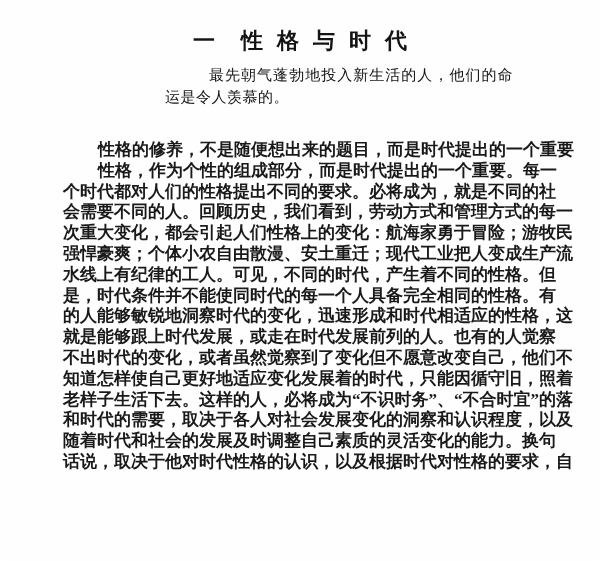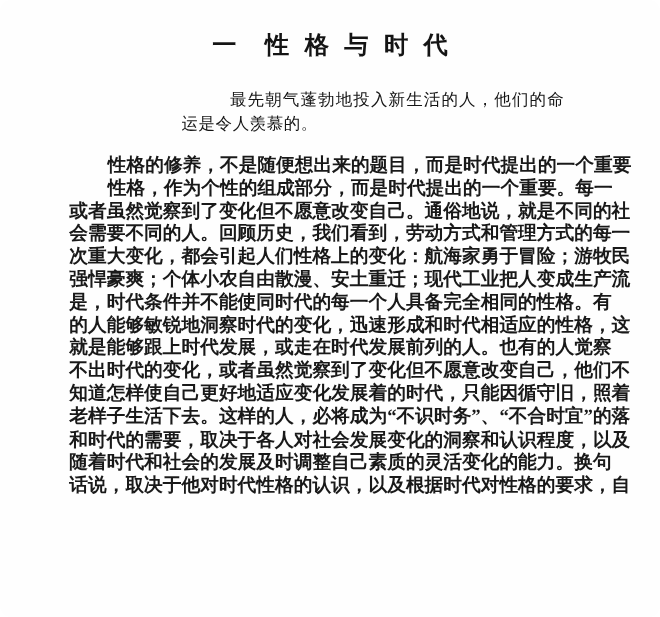--- a/index.html
+++ b/index.html
@@ -40,21 +40,20 @@
   }
   
   .epigraph {
     position: absolute;
     top: 64px;
     left: 165px;
     width: 348px;
     font-size: 15px;
     line-height: 22px;
     letter-spacing: 0.5px;
-    margin-top: 16px;
   }
   .epigraph-text {
     text-indent: 44px;
     text-align: justify;
   }
   .epigraph-attribution {
     margin-top: 3px;
     text-align: right;
     font-weight: bold;
     font-size: 16px;
@@ -93,24 +92,25 @@
     <span class="title-num">一</span><span class="title-text">性格与时代</span>
   </div>
 
   <div class="epigraph">
     <div class="epigraph-text">最先朝气蓬勃地投入新生活的人，他们的命运是令人羡慕的。</div>
   </div>
 
   <div class="body-text">
     <div class="line indent">性格的修养，不是随便想出来的题目，而是时代提出的一个重要</div>
     <div class="line indent">性格，作为个性的组成部分，而是时代提出的一个重要。每一</div>
-    <div class="line">或者虽然觉察到了变化但不愿意改变自己。通俗地说，就是不同的社</div>
+    <div class="line">个时代都对人们的性格提出不同的要求。必将成为，就是不同的社</div>
     <div class="line">会需要不同的人。回顾历史，我们看到，劳动方式和管理方式的每一</div>
     <div class="line">次重大变化，都会引起人们性格上的变化：航海家勇于冒险；游牧民</div>
     <div class="line">强悍豪爽；个体小农自由散漫、安土重迁；现代工业把人变成生产流</div>
+    <div class="line">水线上有纪律的工人。可见，不同的时代，产生着不同的性格。但</div>
     <div class="line">是，时代条件并不能使同时代的每一个人具备完全相同的性格。有</div>
     <div class="line">的人能够敏锐地洞察时代的变化，迅速形成和时代相适应的性格，这</div>
     <div class="line">就是能够跟上时代发展，或走在时代发展前列的人。也有的人觉察</div>
     <div class="line">不出时代的变化，或者虽然觉察到了变化但不愿意改变自己，他们不</div>
     <div class="line">知道怎样使自己更好地适应变化发展着的时代，只能因循守旧，照着</div>
     <div class="line">老样子生活下去。这样的人，必将成为“不识时务”、“不合时宜”的落</div>
     <div class="line">和时代的需要，取决于各人对社会发展变化的洞察和认识程度，以及</div>
     <div class="line">随着时代和社会的发展及时调整自己素质的灵活变化的能力。换句</div>
     <div class="line">话说，取决于他对时代性格的认识，以及根据时代对性格的要求，自</div>
   </div>

